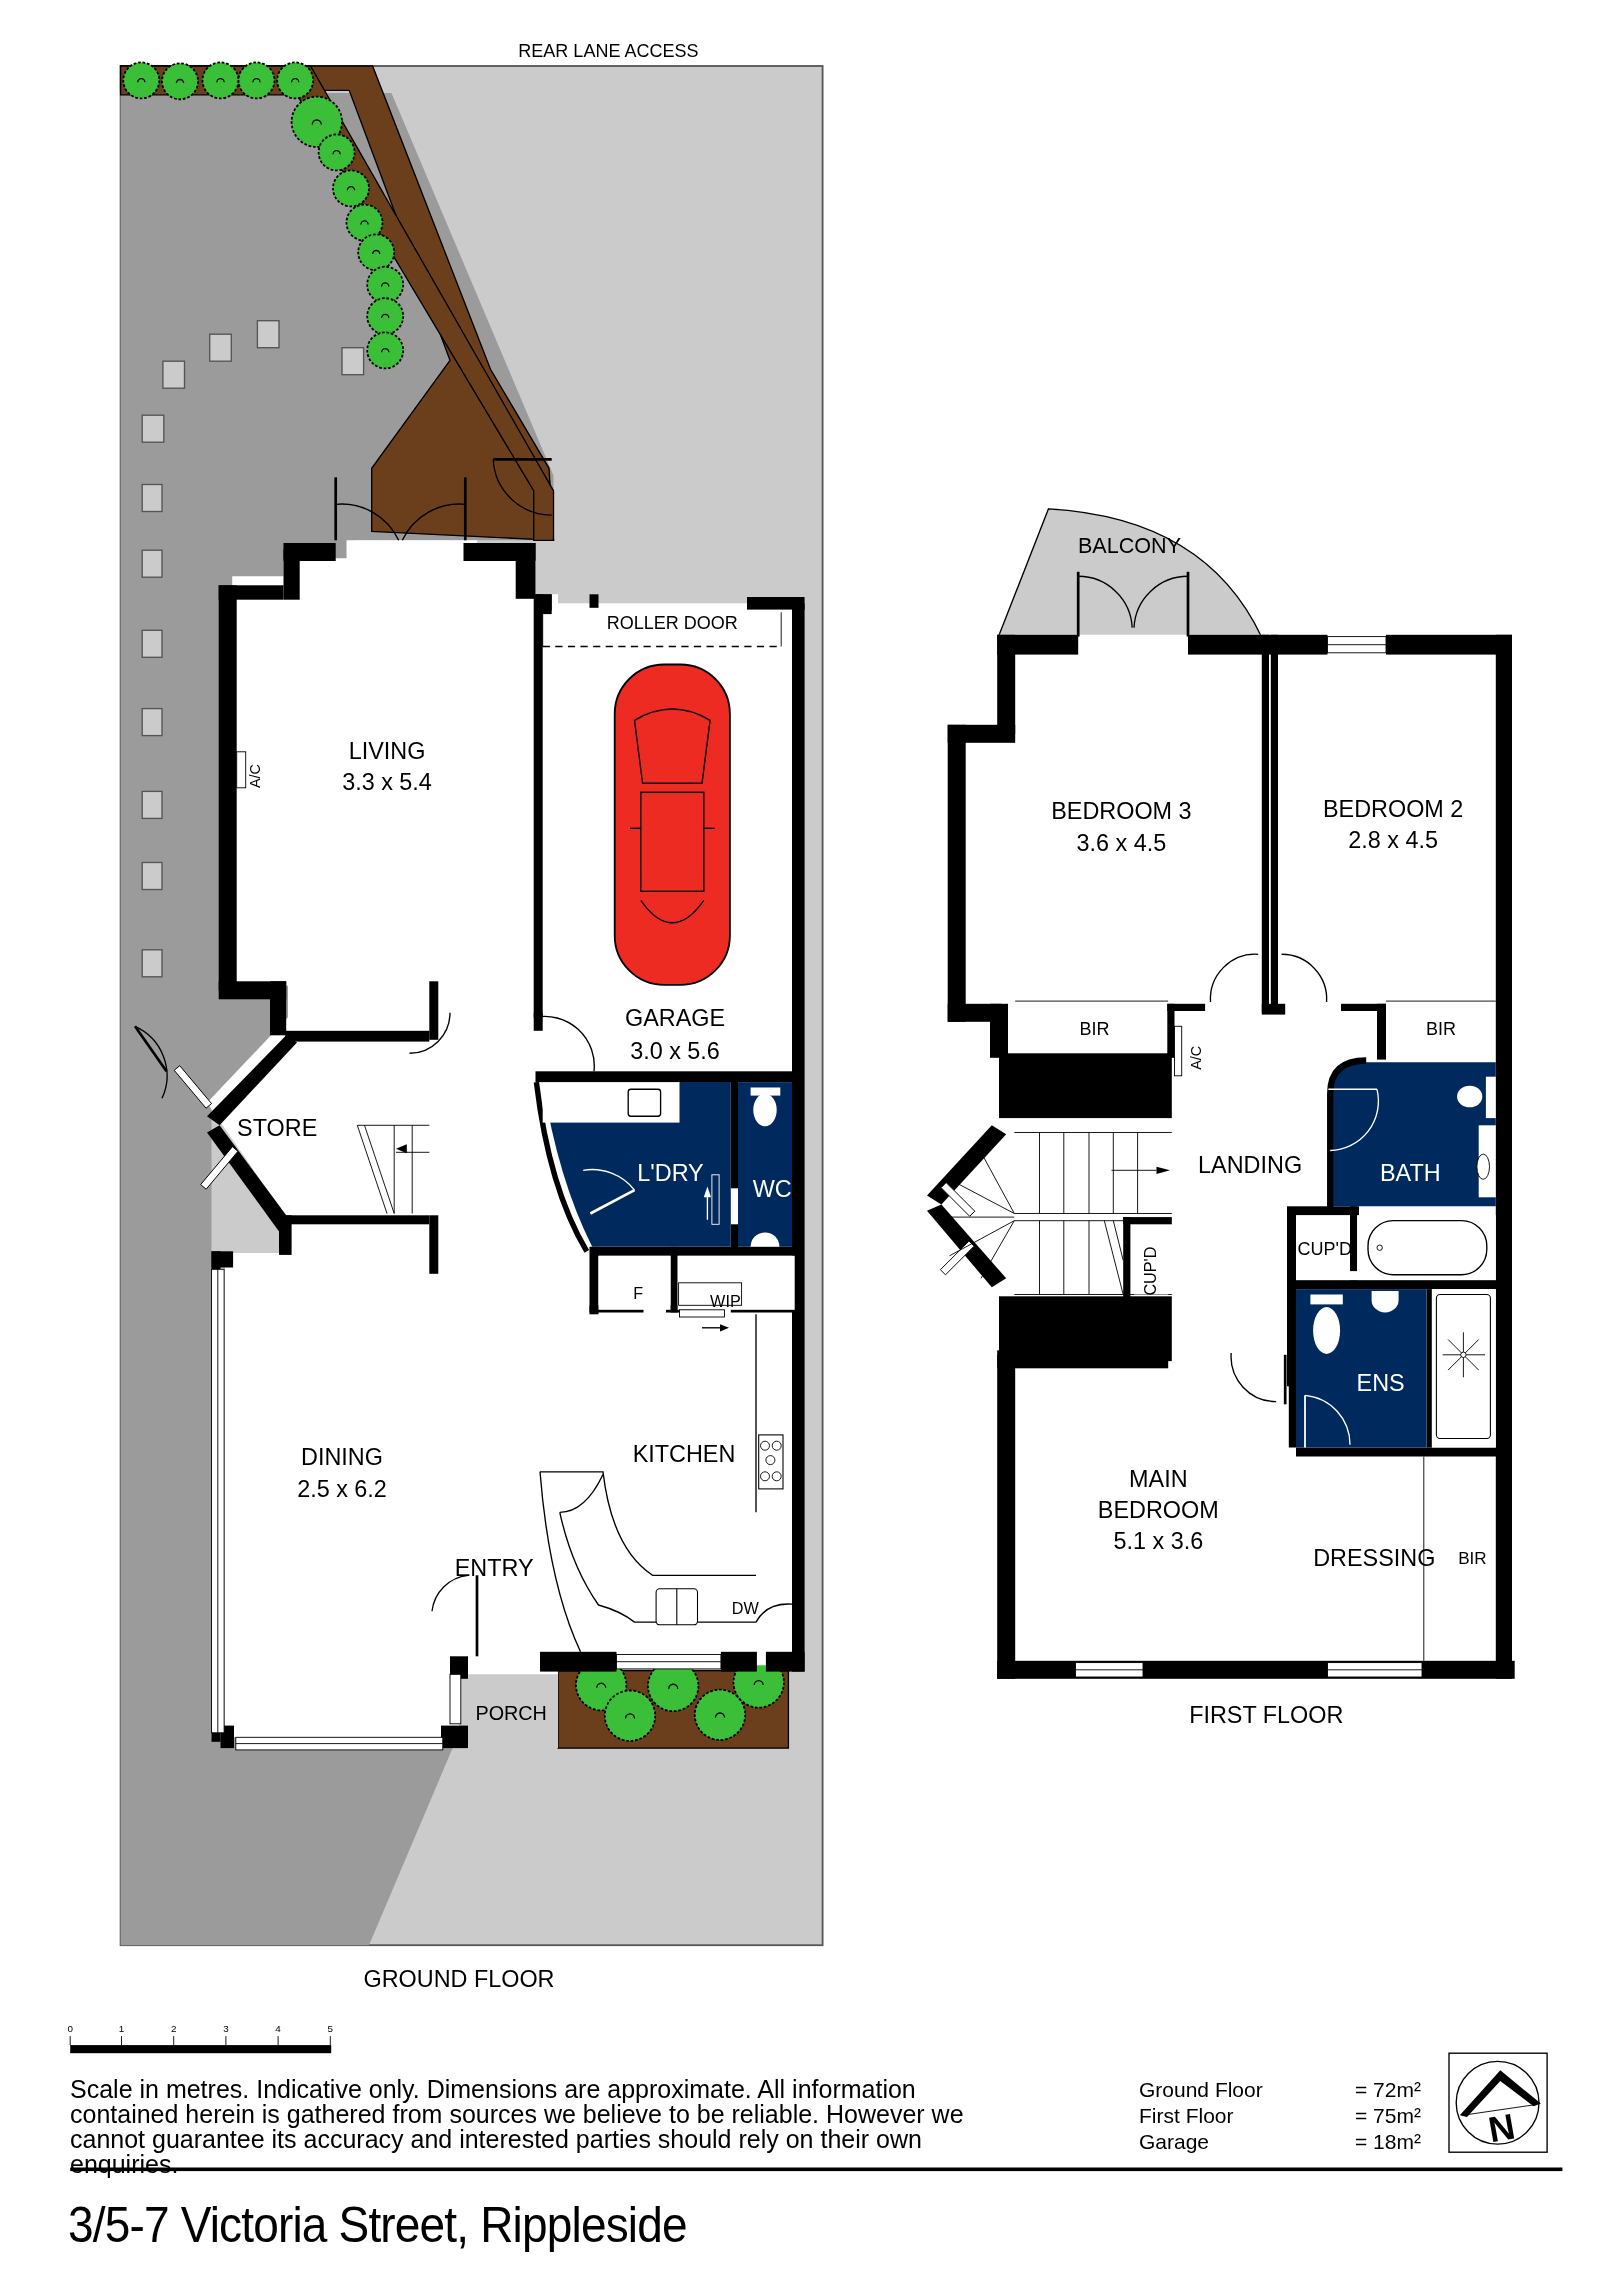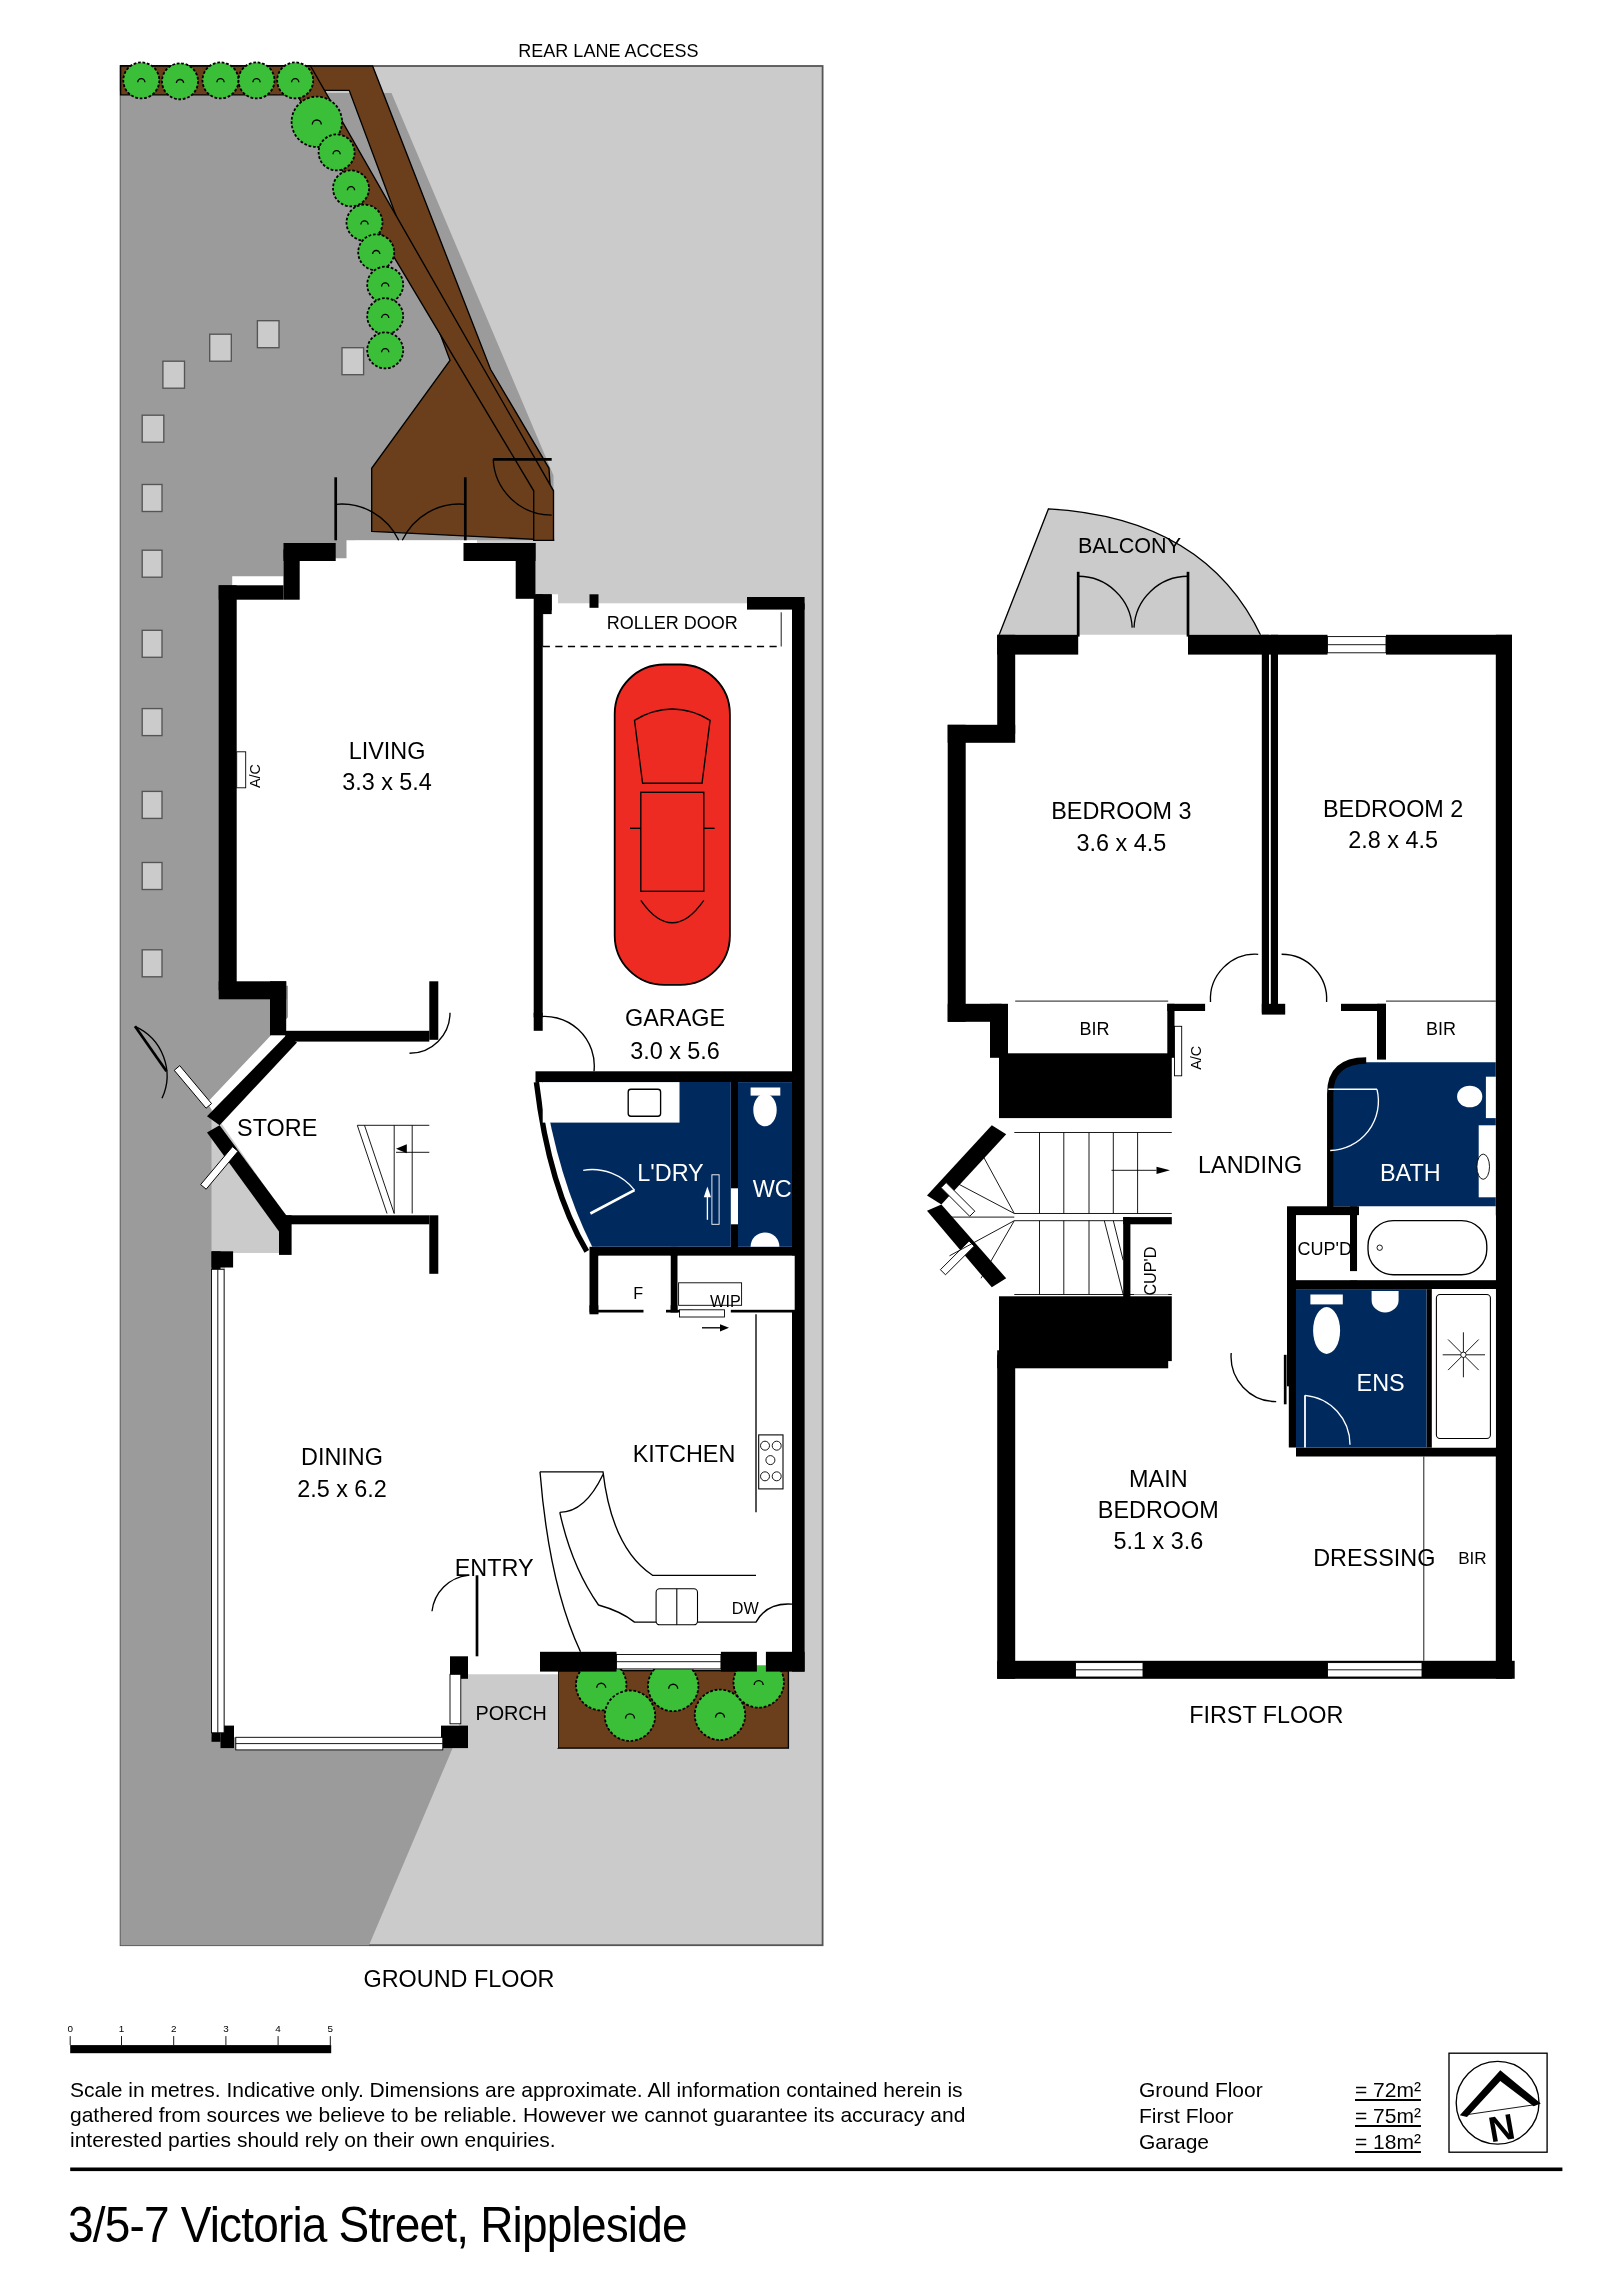--- a/index.html
+++ b/index.html
@@ -1,24 +1,24 @@
 <!DOCTYPE html>
 <html style="font-size:14.4px"><head>
 <meta charset="utf-8">
 <style>
   html,body{margin:0;padding:0;background:#fff;}
   body{width:1620px;height:2292px;position:relative;overflow:hidden;font-family:"Liberation Sans",sans-serif;color:#000;}
   svg{position:absolute;left:0;top:0;}
   .lbl{font-family:"Liberation Sans",sans-serif;fill:#000;text-anchor:middle;}
   .lbl-w{font-family:"Liberation Sans",sans-serif;fill:#fff;text-anchor:middle;}
-  .disclaimer{position:absolute;left:70px;top:2077px;width:918px;font-size:21px;line-height:25px;}
+  .disclaimer{position:absolute;left:70px;top:2077px;width:918px;font-size:25px;line-height:25px;}
   .areas{position:absolute;left:1139px;top:2077px;font-size:21px;line-height:26px;}
   .areas .row{display:flex;}
   .areas .k{width:216px;}
-  .areas .v{width:81px;text-decoration:underline;}
+  .areas .v{width:81px;}
   .address{position:absolute;left:68px;top:2196px;font-size:50px;letter-spacing:-0.9px;transform:scaleX(0.92);transform-origin:left top;}
 </style>
 </head>
 <body>
 
 <svg width="1620" height="2292" viewBox="0 0 1800 2546" xmlns="http://www.w3.org/2000/svg">
   <defs>
     <g id="shrub">
       <circle r="20" fill="#3cbf38" stroke="#000" stroke-width="2" stroke-dasharray="3 2"></circle>
       <path d="M-4,2 a4,4 0 1 1 8,0" fill="none" stroke="#000" stroke-width="1.5"></path>

